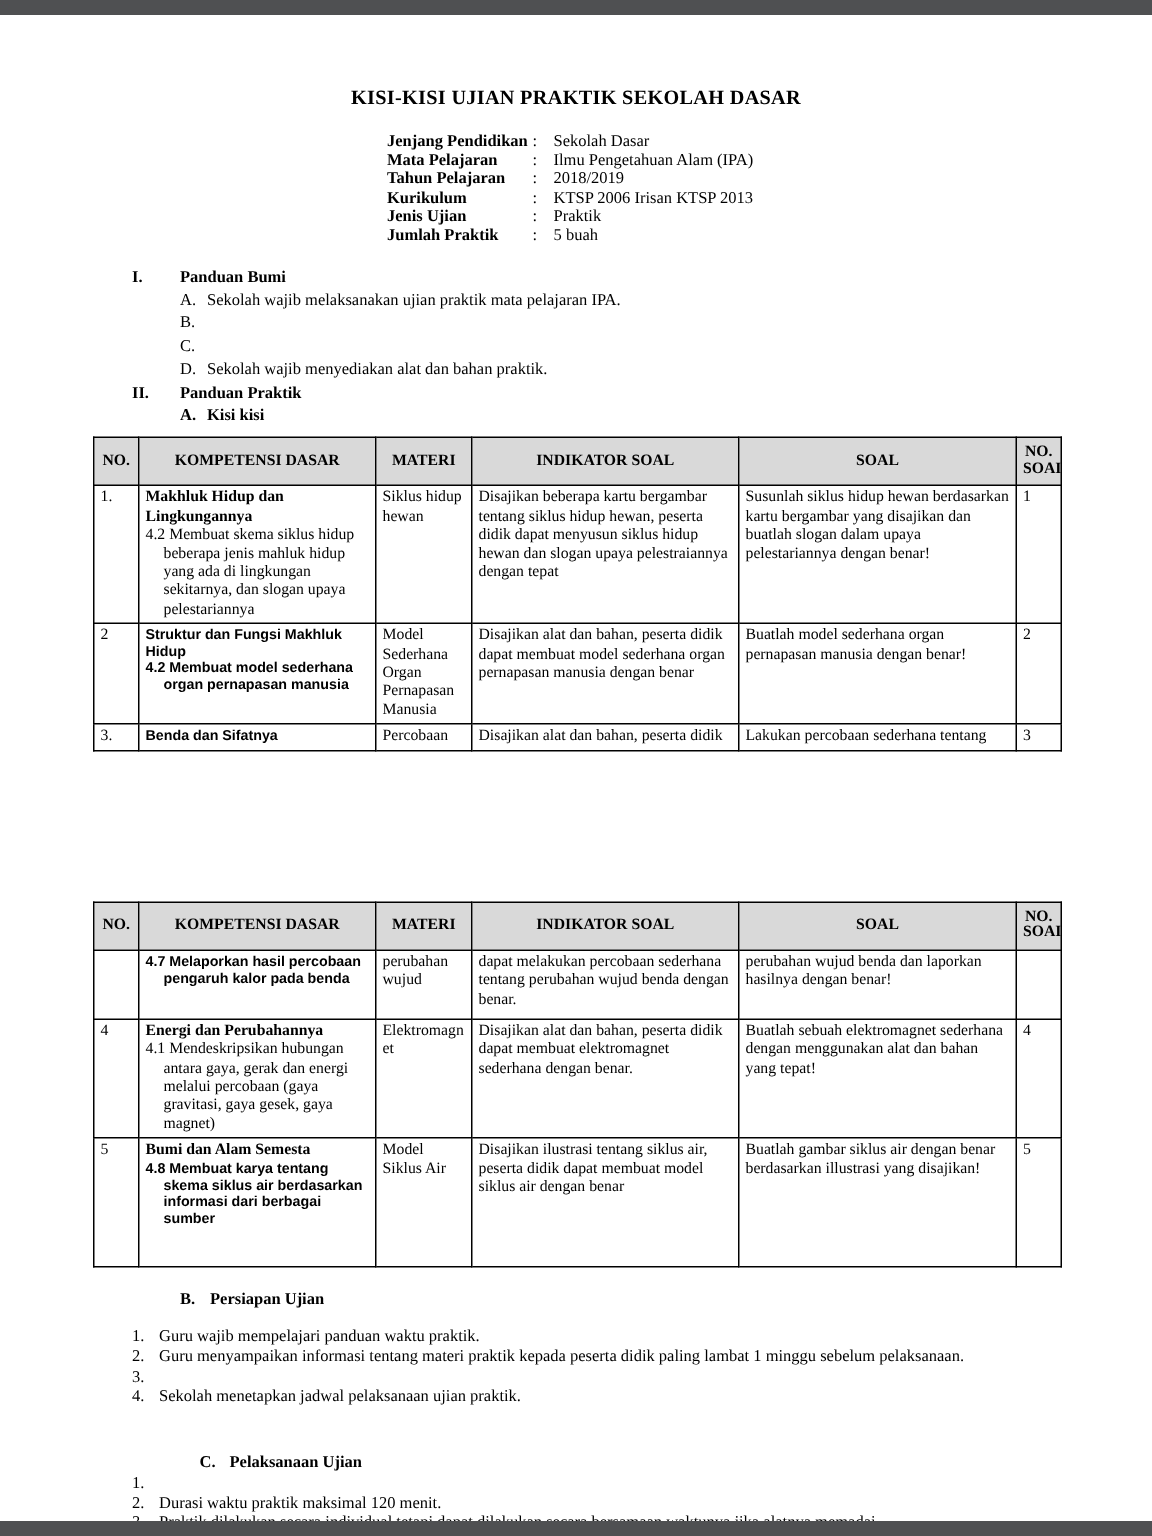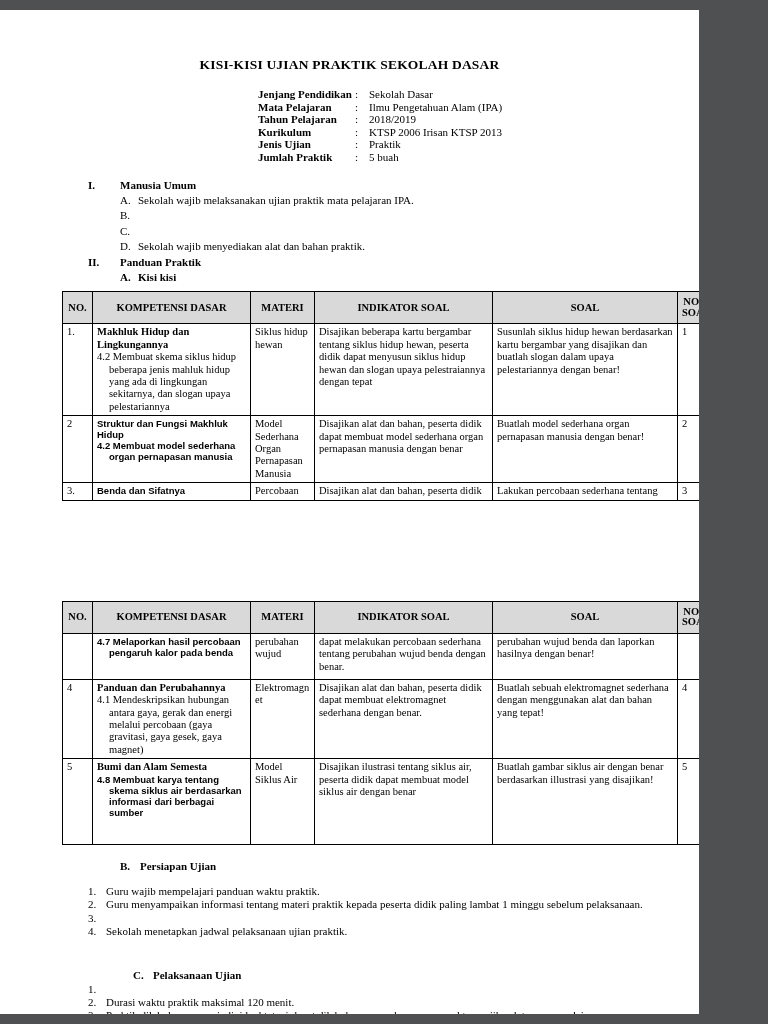--- a/index.html
+++ b/index.html
@@ -1,18 +1,18 @@
 <!DOCTYPE html>
 <html><head>
 <meta charset="utf-8">
 <style>
   * { margin:0; padding:0; box-sizing:border-box; }
   html,body { width:768px; }
   body { background:#4f5052; font-family:"Liberation Serif", serif; color:#000; }
-  .page { width:699px; height:1004px; margin:10px 0; background:#fff; overflow:hidden; position:relative; }
+  .page { width:768px; height:1004px; margin:10px 0; background:#fff; overflow:hidden; position:relative; }
 
   .doc-title { text-align:center; font-weight:bold; font-size:13.5px; padding-top:47px; letter-spacing:.2px; }
 
   .meta { margin:15px 0 4px 258px; font-size:11px; line-height:12.6px;font-family:Liberation Serif, serif; }
   .meta-row { display:flex; }
   .meta-label { font-weight:bold; width:97px; }
   .meta-colon { width:14px; }
 
   .sec { margin-left:88px; font-size:11px; line-height:15.4px; }
   .sec-head { display:flex; font-weight:bold; }
@@ -85,21 +85,21 @@
     <div class="meta-row">
       <span class="meta-label">Jumlah Praktik</span>
       <span class="meta-colon">:</span>
       <span class="meta-value">5 buah</span>
     </div>
   </div>
 
   <div class="sec" style="margin-top:14px;">
     <div class="sec-head">
       <span class="sec-num">I.</span>
-      <span>Manusia Umum</span>
+      <span>Panduan Bumi</span>
     </div>
     <div class="sec-items">
       <div class="li">
         <span class="li-num">A.</span>
         <span>Sekolah wajib melaksanakan ujian praktik mata pelajaran IPA.</span>
       </div>
       <div class="li">
         <span class="li-num">B.</span>
       </div>
       <div class="li">
@@ -197,21 +197,21 @@
         <div class="sansb hang">4.7 Melaporkan hasil percobaan pengaruh kalor pada benda</div>
       </td>
       <td>perubahan wujud</td>
       <td>dapat melakukan percobaan sederhana tentang perubahan wujud benda dengan benar.</td>
       <td>perubahan wujud benda dan laporkan hasilnya dengan benar!</td>
       <td></td>
     </tr>
     <tr class="h72">
       <td class="v-mid">4</td>
       <td>
-        <div class="serifb">Panduan dan Perubahannya</div>
+        <div class="serifb">Energi dan Perubahannya</div>
         <div class="hang">4.1 Mendeskripsikan hubungan antara gaya, gerak dan energi melalui percobaan (gaya gravitasi, gaya gesek, gaya magnet)</div>
       </td>
       <td class="v-mid break">Elektromagnet</td>
       <td class="v-mid">Disajikan alat dan bahan, peserta didik dapat membuat elektromagnet sederhana dengan benar.</td>
       <td>Buatlah sebuah elektromagnet sederhana dengan menggunakan alat dan bahan yang tepat!</td>
       <td class="v-mid">4</td>
     </tr>
     <tr class="h86">
       <td>5</td>
       <td>

